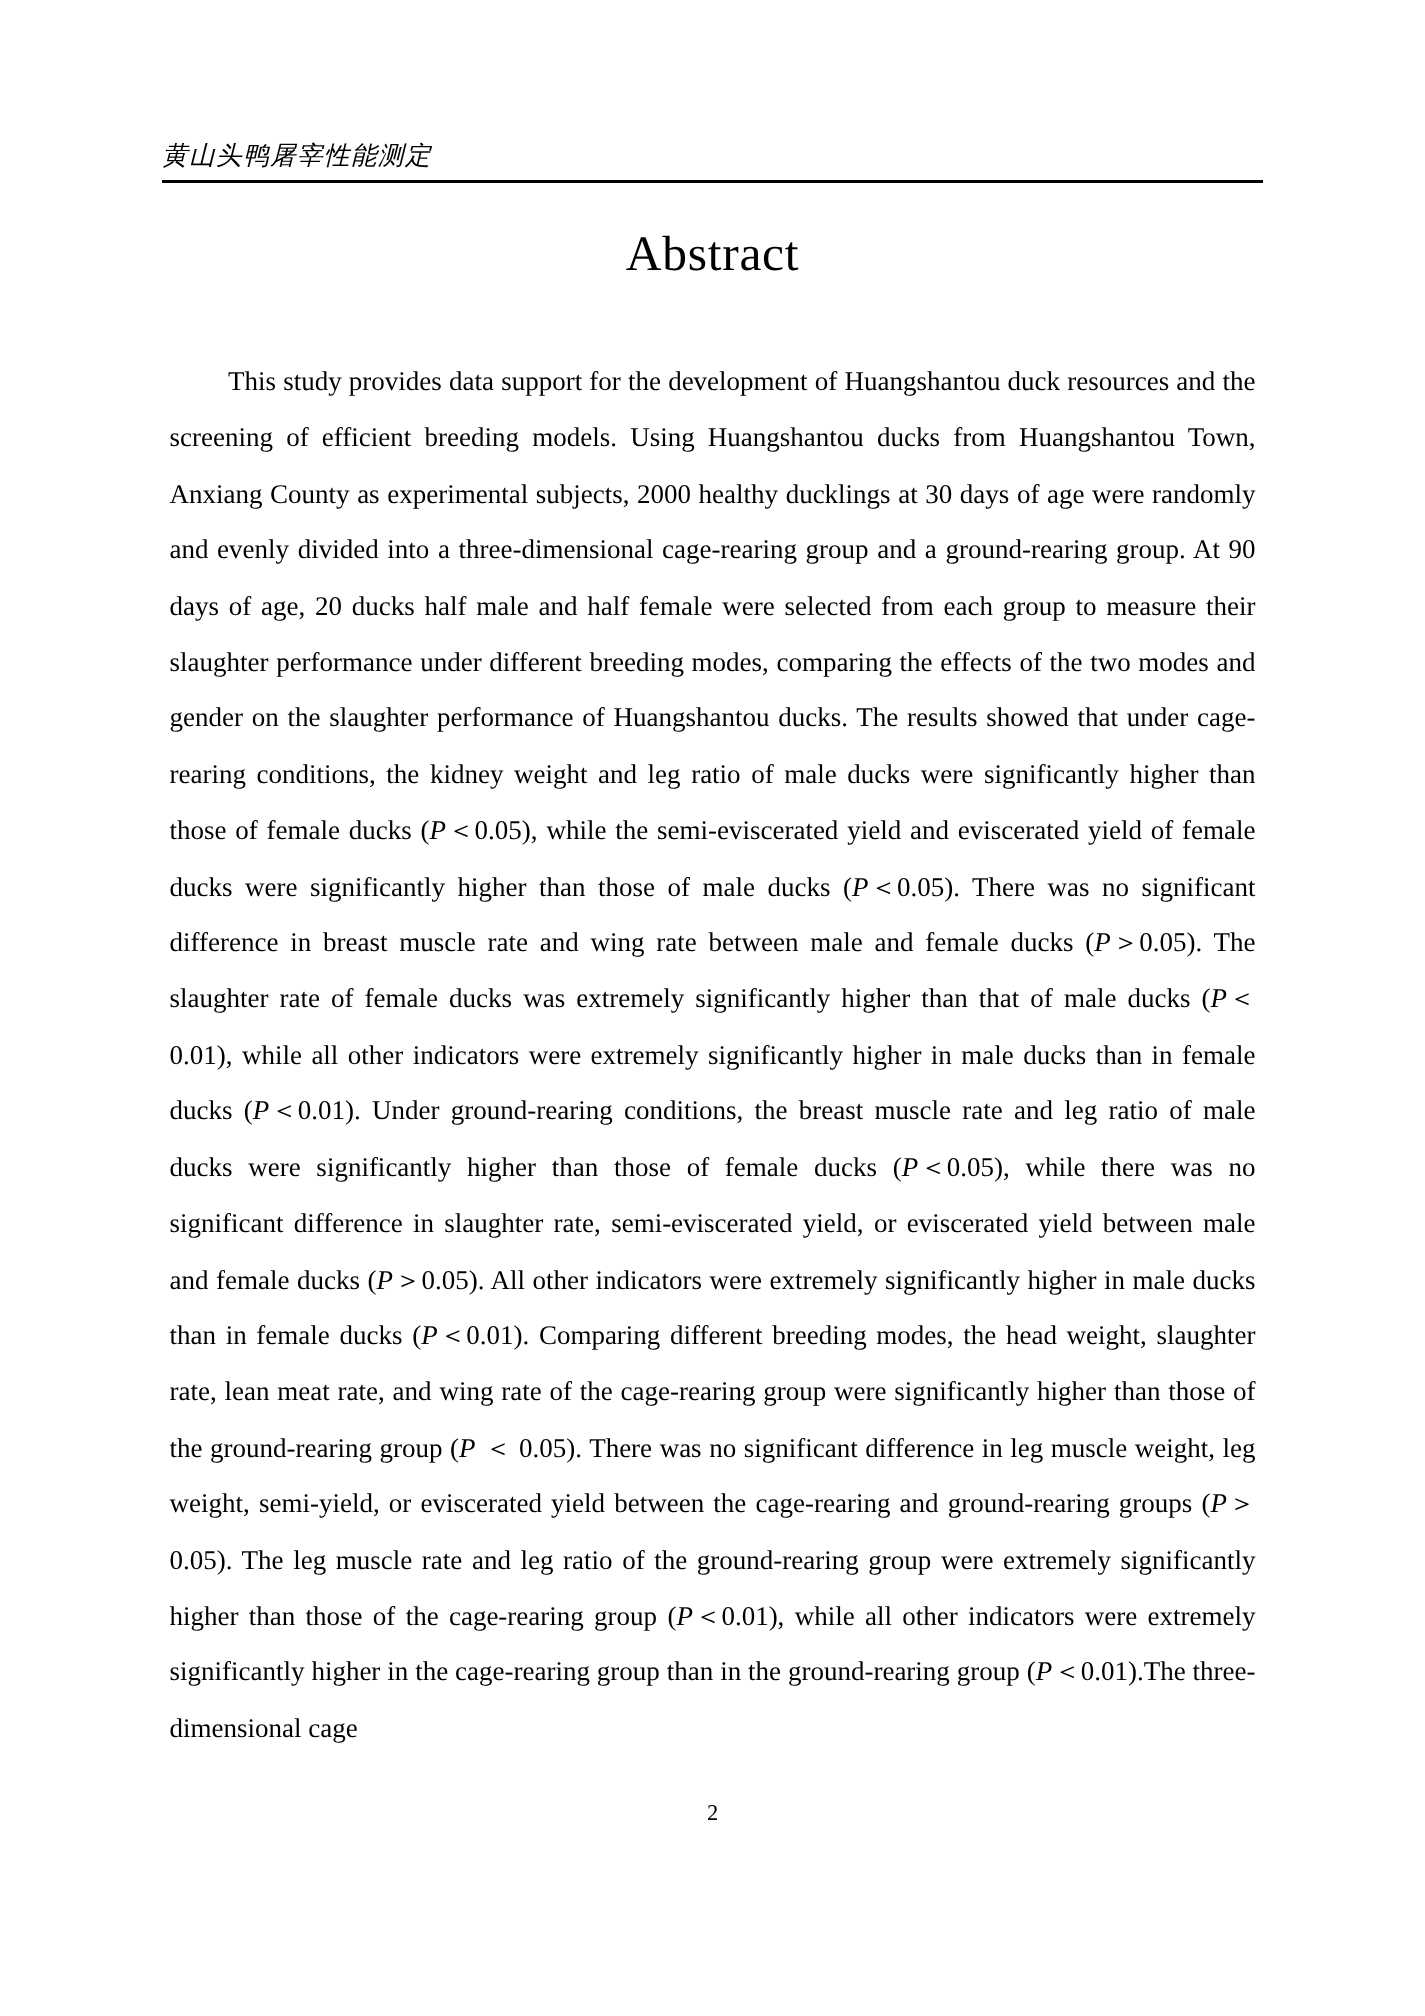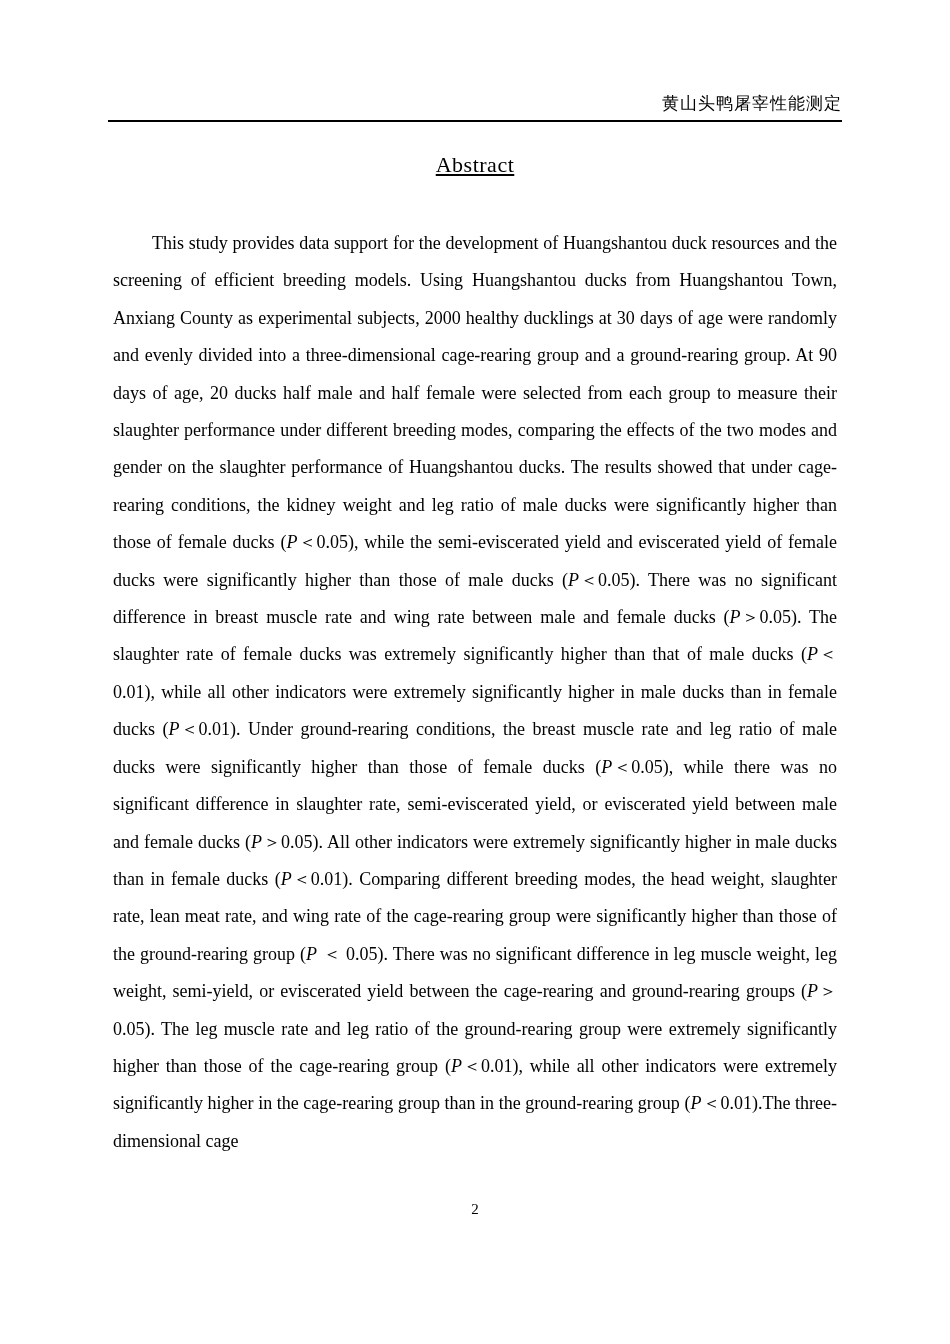--- a/index.html
+++ b/index.html
@@ -15,37 +15,37 @@
     background: #ffffff;
     color: #000000;
     box-sizing: border-box;
     padding-top: 92px;
     font-family: "Liberation Serif", "DejaVu Serif", serif;
     overflow: hidden;
   }
   .header-area {
     width: 734px;
     margin: 0 auto;
-    text-align: right;
+    text-align: left;
     border-bottom: 2px solid #000000;
     padding-bottom: 5px;
+    font-style: italic;
   }
   .running-header {
     font-size: 17px;
     letter-spacing: 1px;
     font-family: "Liberation Serif", "DejaVu Serif", "DejaVu Sans", serif;
   }
   .title {
     text-align: center;
-    font-size: 22px;
+    font-size: 33px;
     font-weight: 400;
     margin: 30px 0 0 0;
     letter-spacing: 0.5px;
     font-family: "Liberation Serif", "DejaVu Serif", serif;
-    text-decoration: underline;
   }
   .abstract {
     width: 724px;
     margin: 47px auto 0 auto;
     text-align: justify;
     text-indent: 39px;
     font-size: 18px;
     line-height: 37.4px;
     font-family: "Liberation Serif", "DejaVu Serif", "DejaVu Sans", serif;
   }

